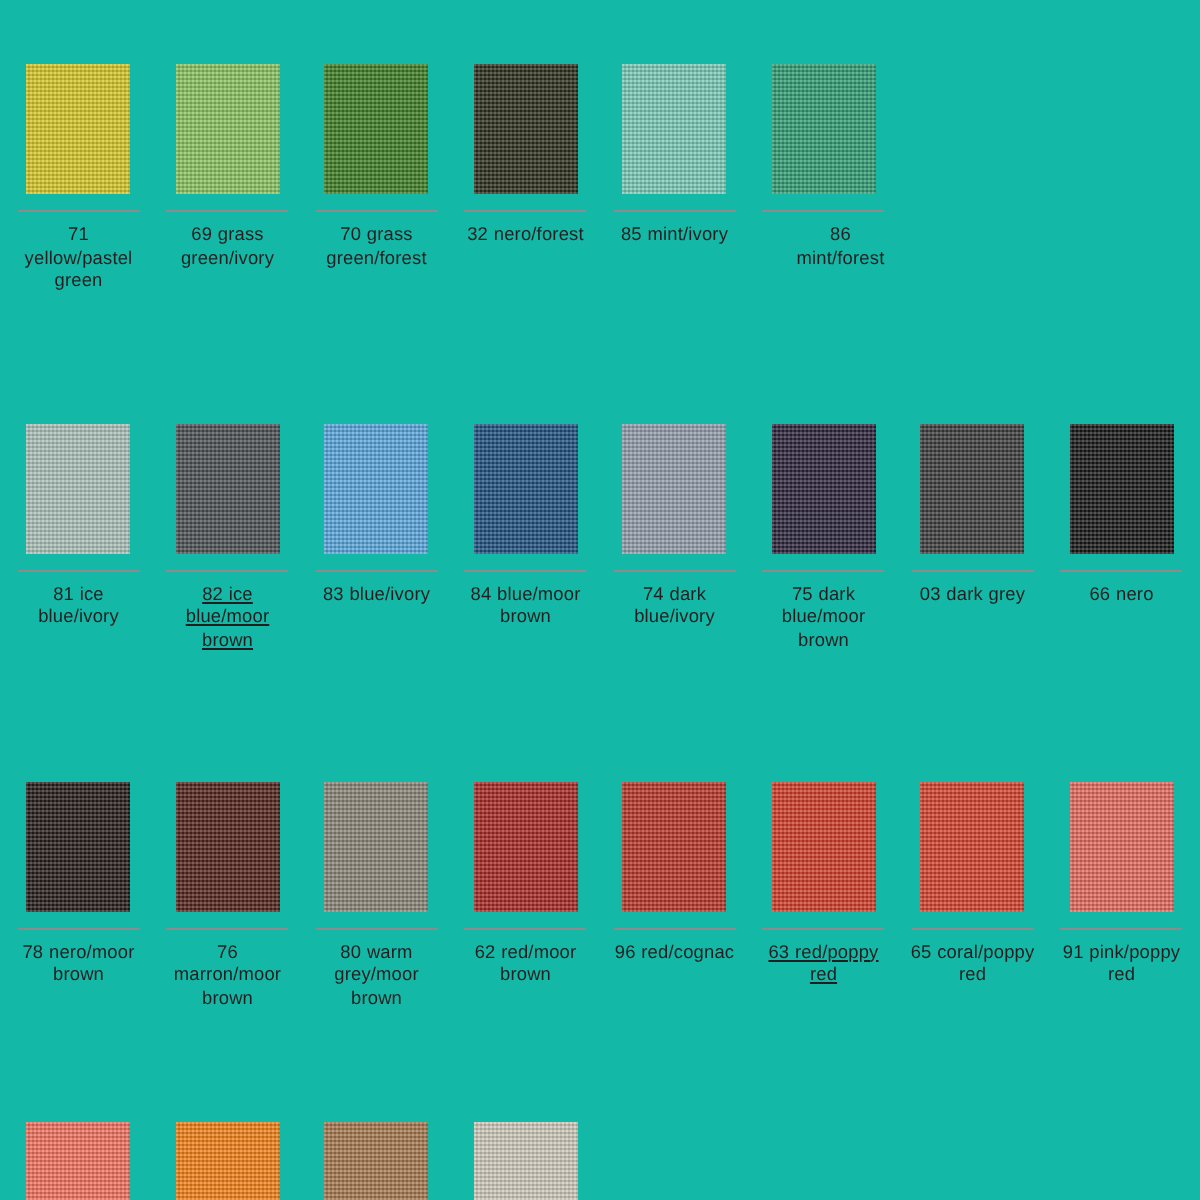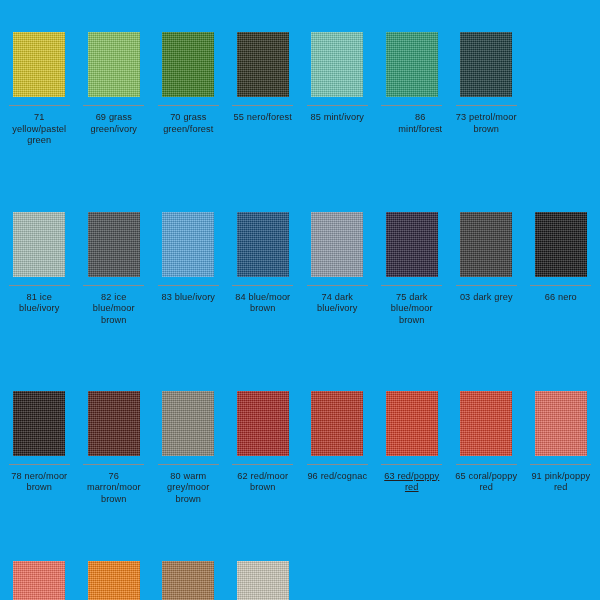--- a/index.html
+++ b/index.html
@@ -103,21 +103,21 @@
     max-width: 70px;
   }
 
   .row-gap-1 { height: 65px; }
   .row-gap-2 { height: 64px; }
   .row-gap-3 { height: 56px; }
 </style>
 </head>
 <body style="background: rgb(255, 255, 255);">
 
-<div id="swatch-sheet" style="background: #0ea5e9;">
+<div id="swatch-sheet" style="background: #14b8a6;">
 
   <div class="swatch-row">
     <div class="swatch-cell">
       <div class="swatch-chip-wrap">
         <div class="swatch-chip" style="background-color: rgb(212, 196, 37);"></div>
       </div>
       <div class="swatch-rule" style="background: rgb(140, 140, 140);"></div>
       <div class="swatch-label" style="color: rgb(35, 31, 32);">71 yellow/pastel green</div>
     </div>
     <div class="swatch-cell">
@@ -132,61 +132,54 @@
         <div class="swatch-chip" style="background-color: rgb(60, 123, 34);"></div>
       </div>
       <div class="swatch-rule" style="background: rgb(140, 140, 140);"></div>
       <div class="swatch-label" style="color: rgb(35, 31, 32);">70 grass green/forest</div>
     </div>
     <div class="swatch-cell">
       <div class="swatch-chip-wrap">
         <div class="swatch-chip" style="background-color: rgb(43, 45, 28);"></div>
       </div>
       <div class="swatch-rule" style="background: rgb(140, 140, 140);"></div>
-      <div class="swatch-label" style="color: rgb(35, 31, 32);">55 nero/forest</div>
+      <div class="swatch-label" style="color: rgb(35, 31, 32);">32 nero/forest</div>
     </div>
     <div class="swatch-cell">
       <div class="swatch-chip-wrap">
         <div class="swatch-chip" style="background-color: rgb(119, 200, 181);"></div>
       </div>
       <div class="swatch-rule" style="background: rgb(140, 140, 140);"></div>
       <div class="swatch-label" style="color: rgb(35, 31, 32);">85 mint/ivory</div>
     </div>
     <div class="swatch-cell">
       <div class="swatch-chip-wrap">
         <div class="swatch-chip" style="background-color: rgb(47, 154, 113);"></div>
       </div>
       <div class="swatch-rule" style="background: rgb(140, 140, 140);"></div>
       <div class="swatch-label" style="color: rgb(35, 31, 32); margin-left: 17px;">86 mint/forest</div>
     </div>
-    <div class="swatch-cell">
-      <div class="swatch-chip-wrap">
-        <div class="swatch-chip" style="background-color: rgb(25, 56, 58);"></div>
-      </div>
-      <div class="swatch-rule" style="background: rgb(140, 140, 140);"></div>
-      <div class="swatch-label" style="color: rgb(35, 31, 32);">73 petrol/moor brown</div>
-    </div>
   </div>
 
   <div class="row-gap-1"></div>
 
   <div class="swatch-row">
     <div class="swatch-cell">
       <div class="swatch-chip-wrap">
         <div class="swatch-chip" style="background-color: rgb(168, 191, 183);"></div>
       </div>
       <div class="swatch-rule" style="background: rgb(140, 140, 140);"></div>
       <div class="swatch-label" style="color: rgb(35, 31, 32);">81 ice blue/ivory</div>
     </div>
     <div class="swatch-cell">
       <div class="swatch-chip-wrap">
         <div class="swatch-chip" style="background-color: rgb(74, 78, 81);"></div>
       </div>
       <div class="swatch-rule" style="background: rgb(140, 140, 140);"></div>
-      <div class="swatch-label" style="color: rgb(35, 31, 32);">82 ice blue/moor brown</div>
+      <div class="swatch-label" style="color: rgb(35, 31, 32); text-decoration: underline;">82 ice blue/moor brown</div>
     </div>
     <div class="swatch-cell">
       <div class="swatch-chip-wrap">
         <div class="swatch-chip" style="background-color: rgb(86, 163, 216);"></div>
       </div>
       <div class="swatch-rule" style="background: rgb(140, 140, 140);"></div>
       <div class="swatch-label" style="color: rgb(35, 31, 32);">83 blue/ivory</div>
     </div>
     <div class="swatch-cell">
       <div class="swatch-chip-wrap">

